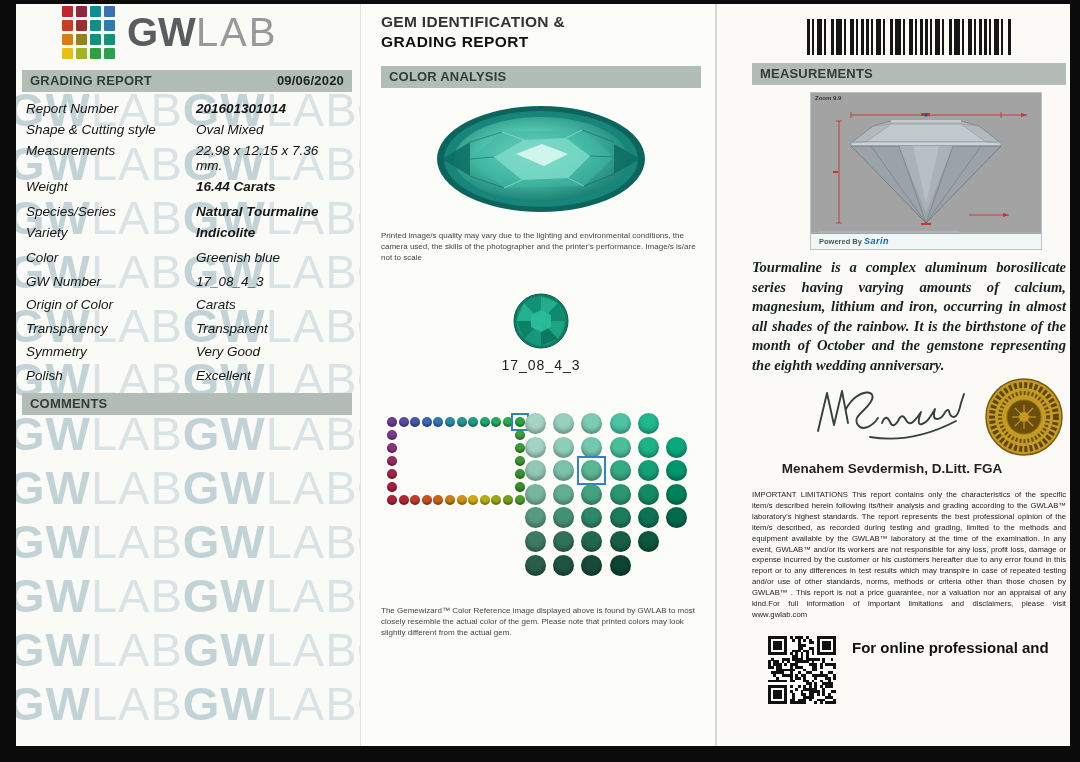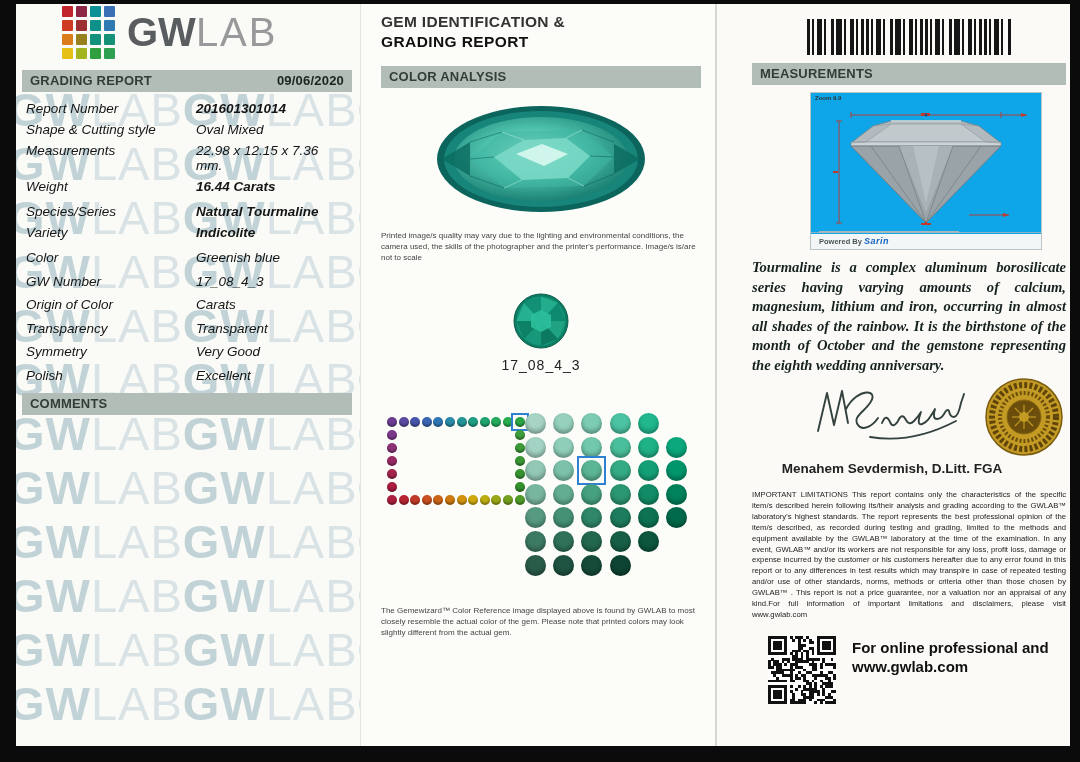--- a/index.html
+++ b/index.html
@@ -63,21 +63,21 @@
           radial-gradient(circle at 68% 32%,rgba(0,0,0,.16) 3px,transparent 4.5px),
           radial-gradient(circle at 32% 70%,rgba(0,0,0,.2) 3px,transparent 4.5px),
           radial-gradient(circle at 68% 70%,rgba(0,0,0,.2) 3px,transparent 4.5px),
           radial-gradient(circle at 50% 45%,rgba(255,255,255,.28) 2px,transparent 6px);
         box-shadow:inset 0 -3px 4px rgba(0,0,0,.3);}
   .hl-box{position:absolute;border:2px solid #2f80d0;background:transparent;}
 
   
   .barcode{position:relative;width:212px;height:36px;margin:15px 0 8px 55px;overflow:hidden;white-space:nowrap;}
   .barcode i{display:inline-block;height:36px;background:#151515;vertical-align:top;}
-  .diagram{position:relative;width:230px;height:156px;margin:7px 0 0 58px;background:#0ea5e9;
+  .diagram{position:relative;width:230px;height:156px;margin:7px 0 0 58px;background:#a3a3a3;
            border:1px solid #b9c4c7;}
   .zoom-label{position:absolute;left:4px;top:2px;font-size:6px;font-weight:bold;color:#333;z-index:3;}
   .powered{position:absolute;left:0;bottom:0;width:100%;height:15px;background:#f3f6f6;
            font-size:7.5px;font-weight:bold;color:#4b5558;line-height:15px;padding-left:8px;box-sizing:border-box;}
   .powered .fineline{position:absolute;left:8px;top:-3px;width:140px;height:1.5px;background:#aab6ba;}
   .powered .sarin{color:#1566c0;font-style:italic;font-size:9px;letter-spacing:.5px;}
   .about-text{font-family:"Liberation Serif",serif;font-style:italic;font-weight:bold;
               font-size:14.6px;line-height:19.5px;text-align:justify;color:#16221f;margin:8px 0 0 0;}
   .sig-row{position:relative;height:66px;margin-top:6px;}
   .sig-svg{position:absolute;left:60px;top:0;}
@@ -720,18 +720,17 @@
             <rect x="13" y="24" width="1.05" height="1.05" fill="#111"></rect>
             <rect x="17" y="24" width="1.05" height="1.05" fill="#111"></rect>
             <rect x="19" y="24" width="1.05" height="1.05" fill="#111"></rect>
             <rect x="21" y="24" width="1.05" height="1.05" fill="#111"></rect>
             <rect x="22" y="24" width="1.05" height="1.05" fill="#111"></rect>
             <rect x="23" y="24" width="1.05" height="1.05" fill="#111"></rect>
             <rect x="24" y="24" width="1.05" height="1.05" fill="#111"></rect>
           </svg>
         <div class="verify-text">
           <div>For online professional and</div>
-          <div>www.gwlab.com</div>
         </div>
       </div>
     </div>
   </div>
 </div>
 
 </body></html>

